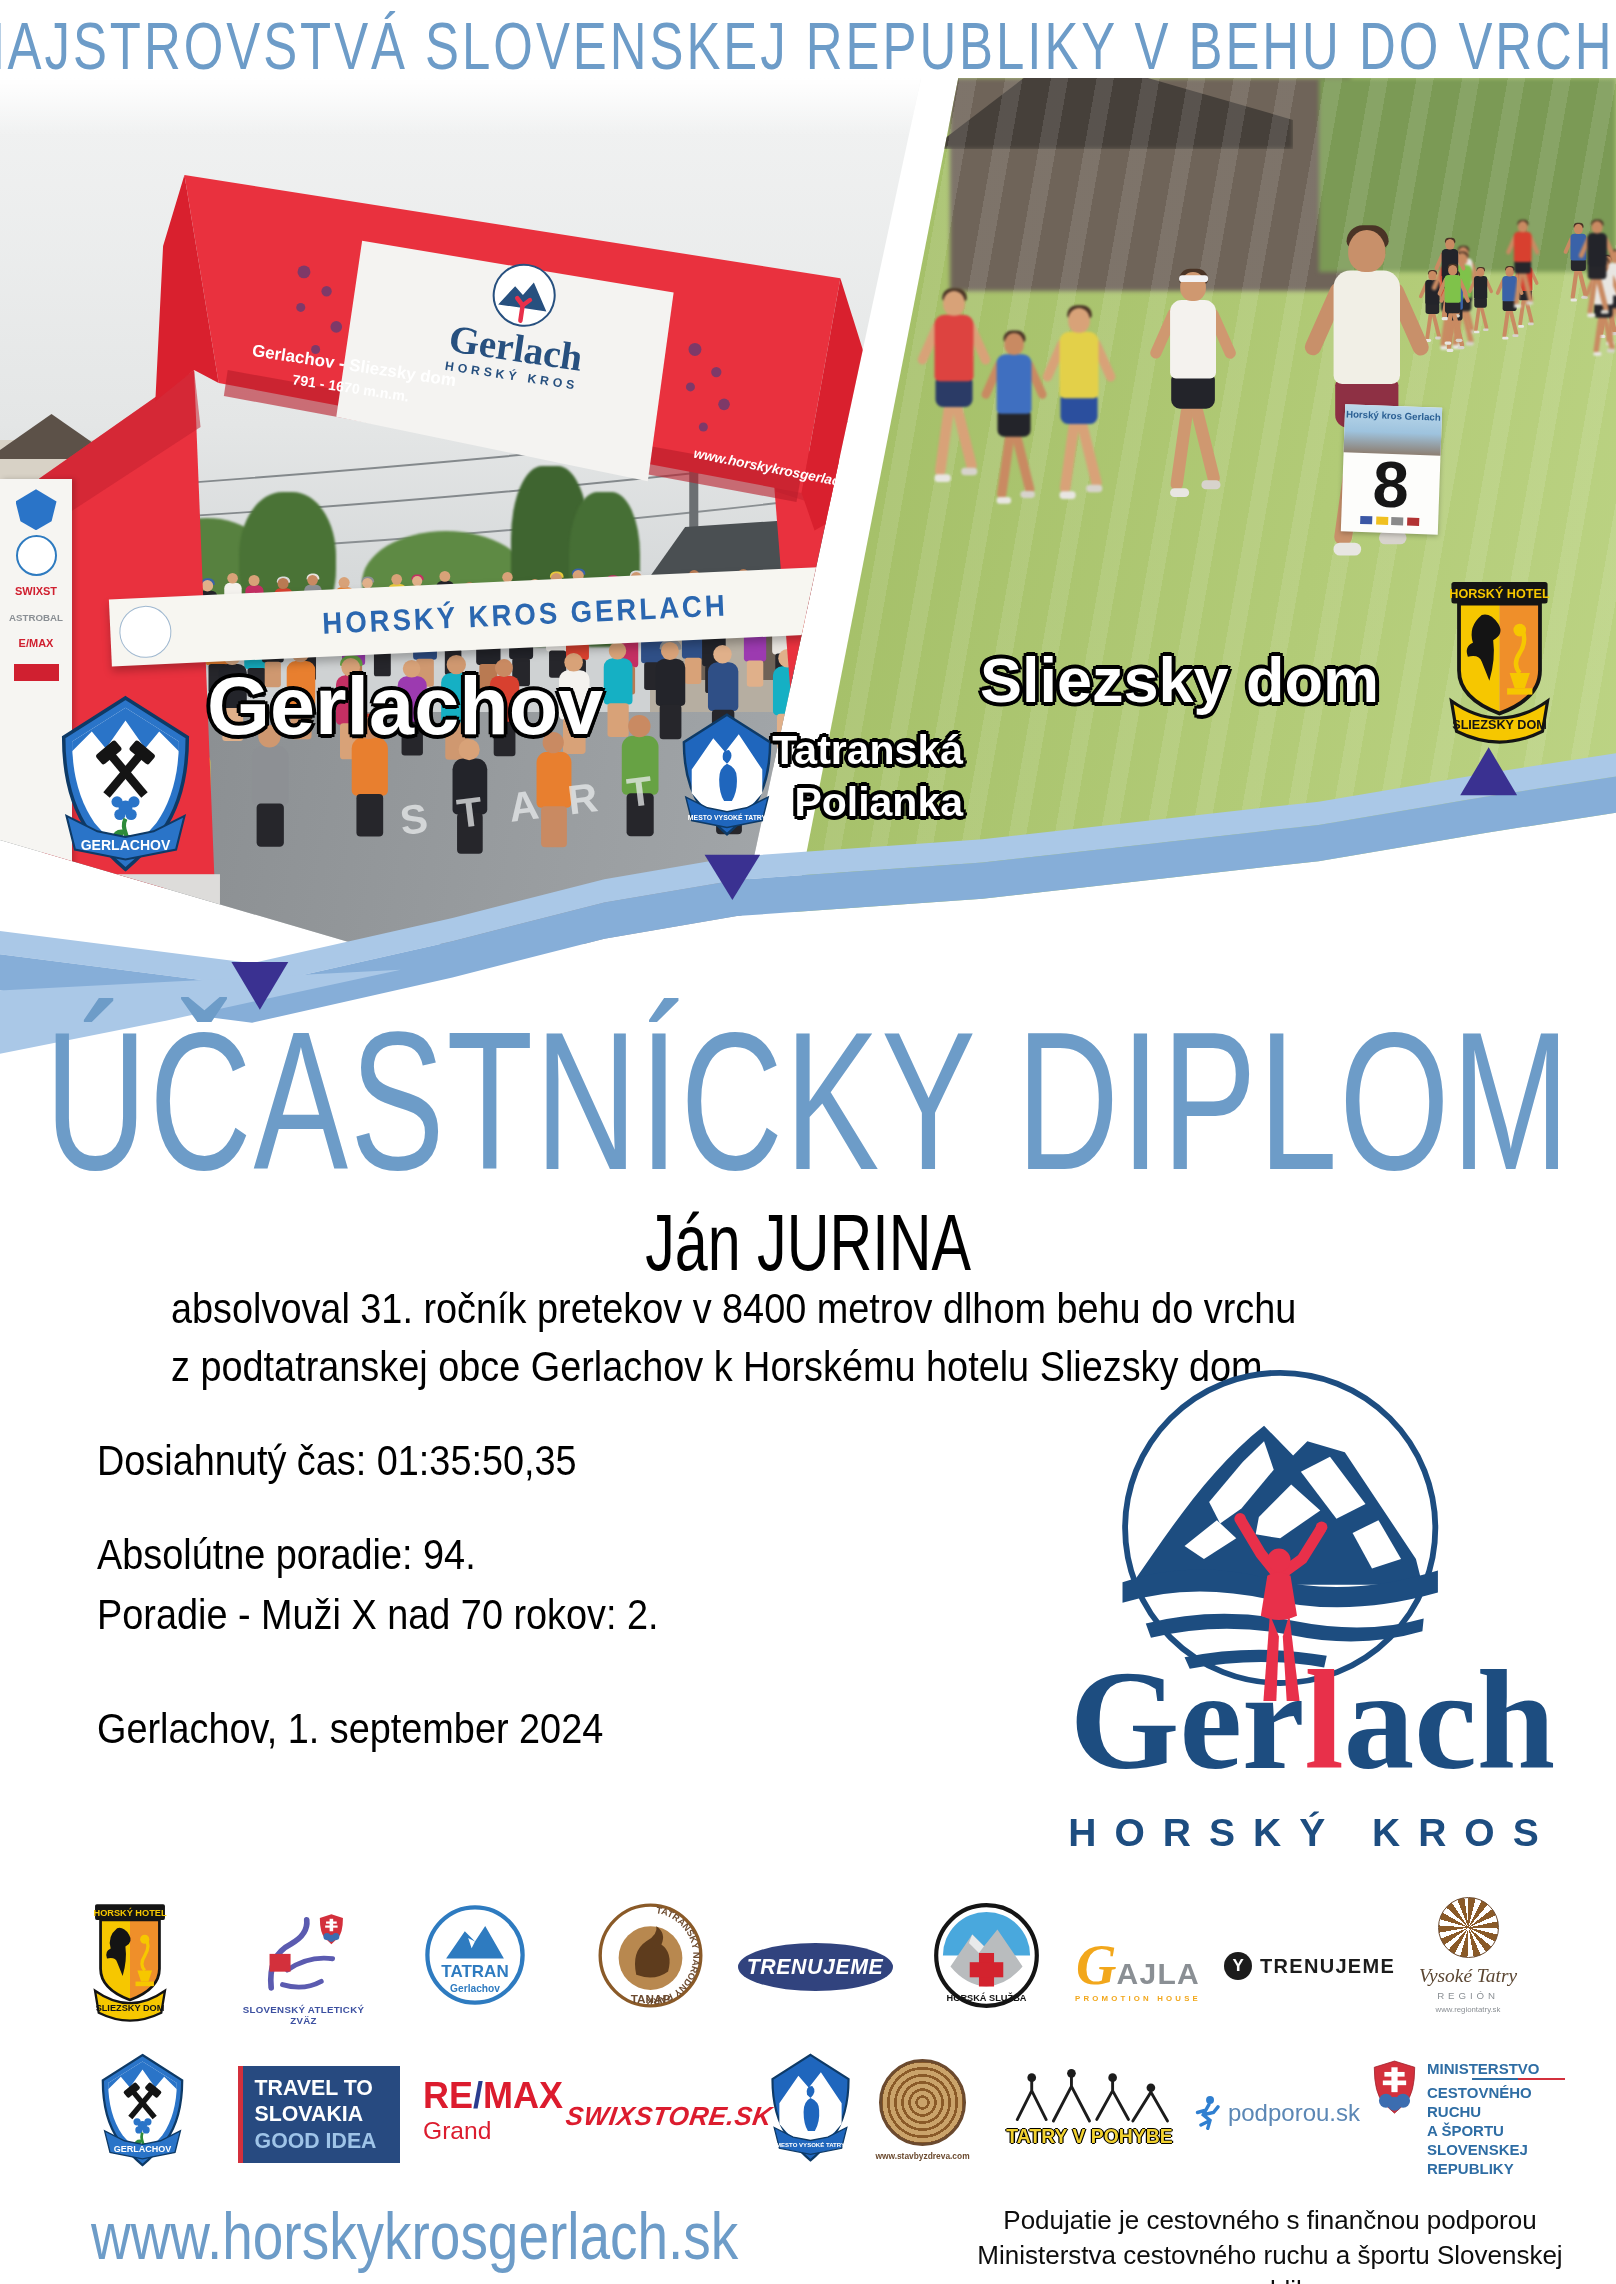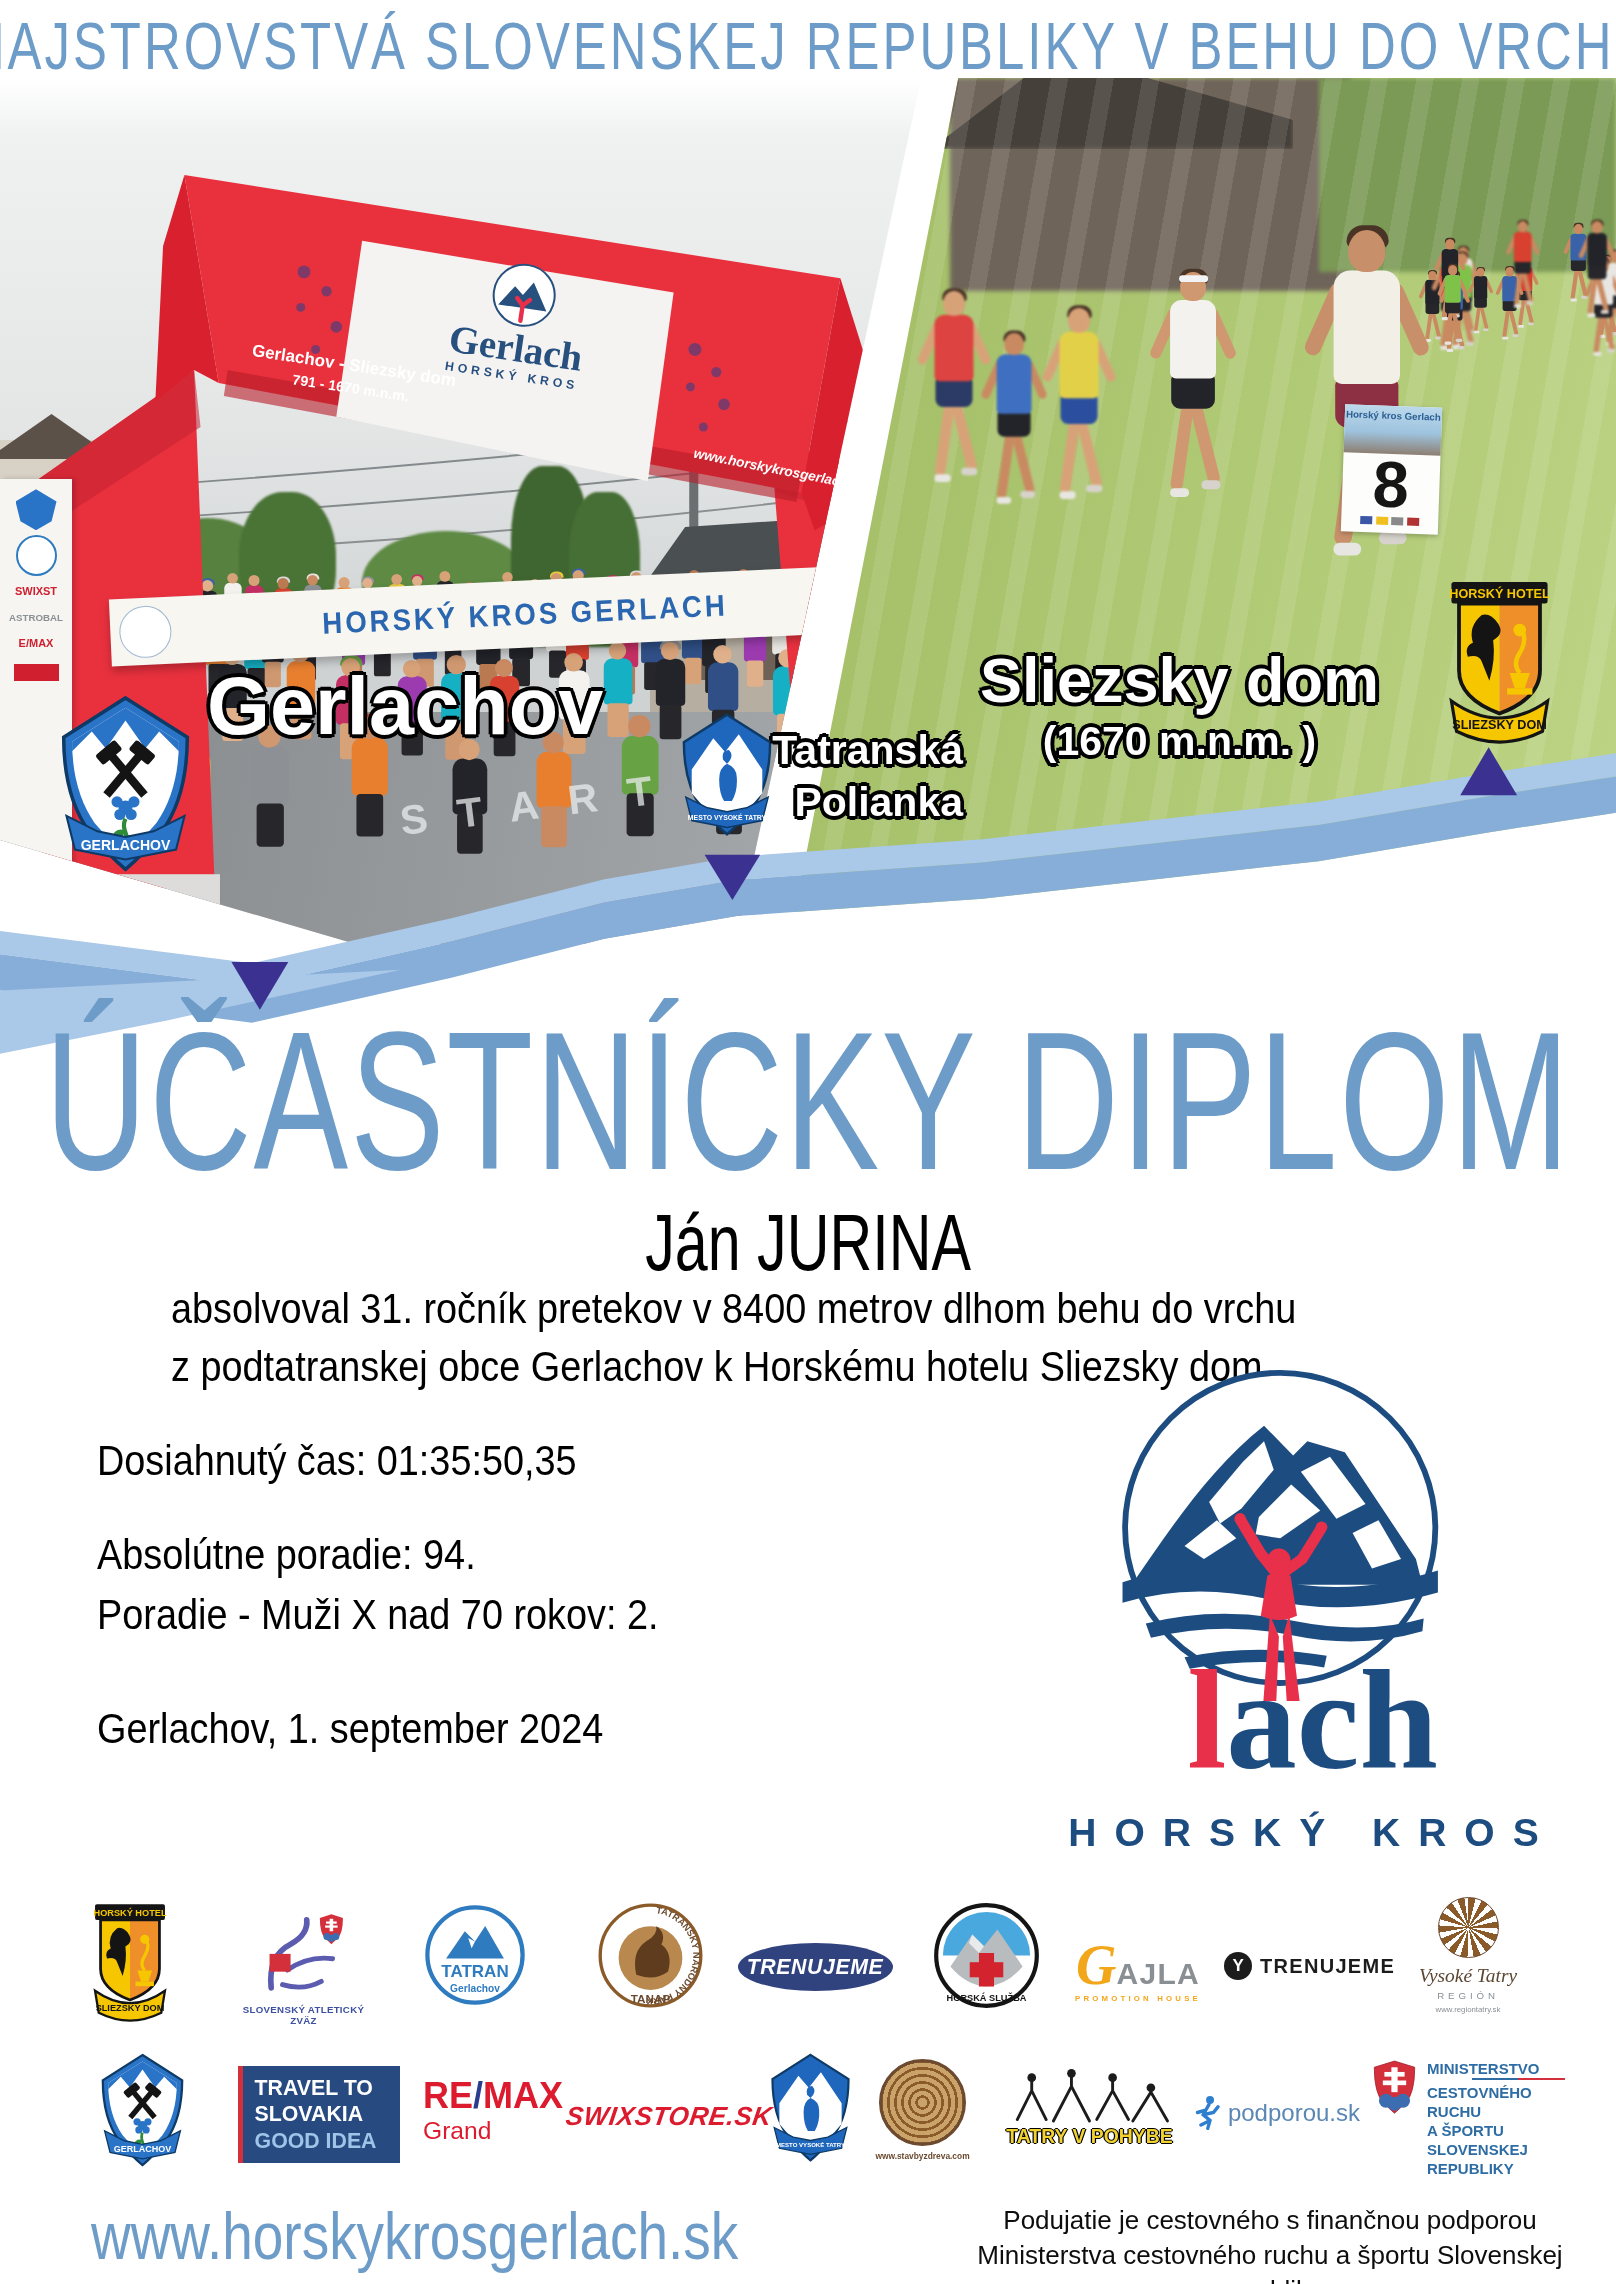--- a/index.html
+++ b/index.html
@@ -925,21 +925,20 @@
 
   <svg class="abs crest" style="left:678px;top:634px;width:98px;height:127px" viewBox="0 0 152 196" width="98" height="127">
       <use href="#sym-polianka"></use>
     </svg>
   <div class="abs ph-label" style="left:769px;top:646px;width:194px;font-size:41px;line-height:52px;text-align:right;z-index:6">
     <div>Tatranská</div>
     <div>Polianka</div>
   </div>
 
   <div class="abs ph-label" style="left:924px;top:566px;width:511px;font-size:63px;text-align:center;z-index:6">Sliezsky dom</div>
-  <div class="abs ph-label" style="left:924px;top:640px;width:511px;font-size:41px;text-align:center;z-index:6">(1670 m.n.m. )</div>
   <svg class="abs crest" style="left:1436px;top:504px;width:127px;height:167px" viewBox="0 0 196 258" width="127" height="167">
       <use href="#sym-sliezsky"></use>
     </svg>
 </div>
 
 <svg class="abs band-svg" viewBox="0 0 2500 3533">
   <polygon points="0,1532 390,1582 700,1512 935,1452 1140,1417 1520,1390 2040,1332 2300,1288 2500,1257 2500,1800 0,1800" fill="#ffffff"></polygon>
   <polygon points="0,1440 390,1490 700,1420 935,1360 1140,1325 1520,1298 2040,1240 2300,1196 2500,1165 2500,1201 2300,1232 2040,1276 1520,1334 1140,1361 935,1396 700,1456 390,1526 0,1476" fill="#aac8e7"></polygon>
   <polygon points="0,1476 390,1526 700,1456 935,1396 1140,1361 1520,1334 2040,1276 2300,1232 2500,1201 2500,1257 2300,1288 2040,1332 1520,1390 1140,1417 935,1452 700,1512 390,1582 0,1532" fill="#86aed8"></polygon>
   <polygon points="0,1532 620,1500 260,1578 0,1630" fill="#aac8e7"></polygon>
@@ -983,20 +982,21 @@
     </g>
     <circle cx="206" cy="238" r="9" fill="#e8304a"></circle>
       <circle cx="332" cy="251" r="9" fill="#e8304a"></circle>
     <circle cx="266" cy="302" r="18" fill="#e8304a"></circle>
     <path d="M248 326 q18 -11 36 0 l10 62 q-28 13 -56 0 Z" fill="#e8304a"></path>
     <path d="M252 386 L242 520 L262 520 L266 420 Z" fill="#e8304a"></path>
     <path d="M282 386 L298 520 L278 520 L272 420 Z" fill="#e8304a"></path>
   </g>
 </svg>
 <div class="abs glogo-word">
+  <span>Ger</span>
     <span class="red">l</span>
     <span>ach</span>
 </div>
 <div class="abs glogo-sub">HORSKÝ KROS</div>
 
 <div class="abs sp" style="left:81px;top:1904px;width:97px">
   <svg style="width:92px;height:122px" viewBox="0 0 142 188" width="92" height="122">
       <use href="#sym-sliezsky"></use>
     </svg>
 </div>

